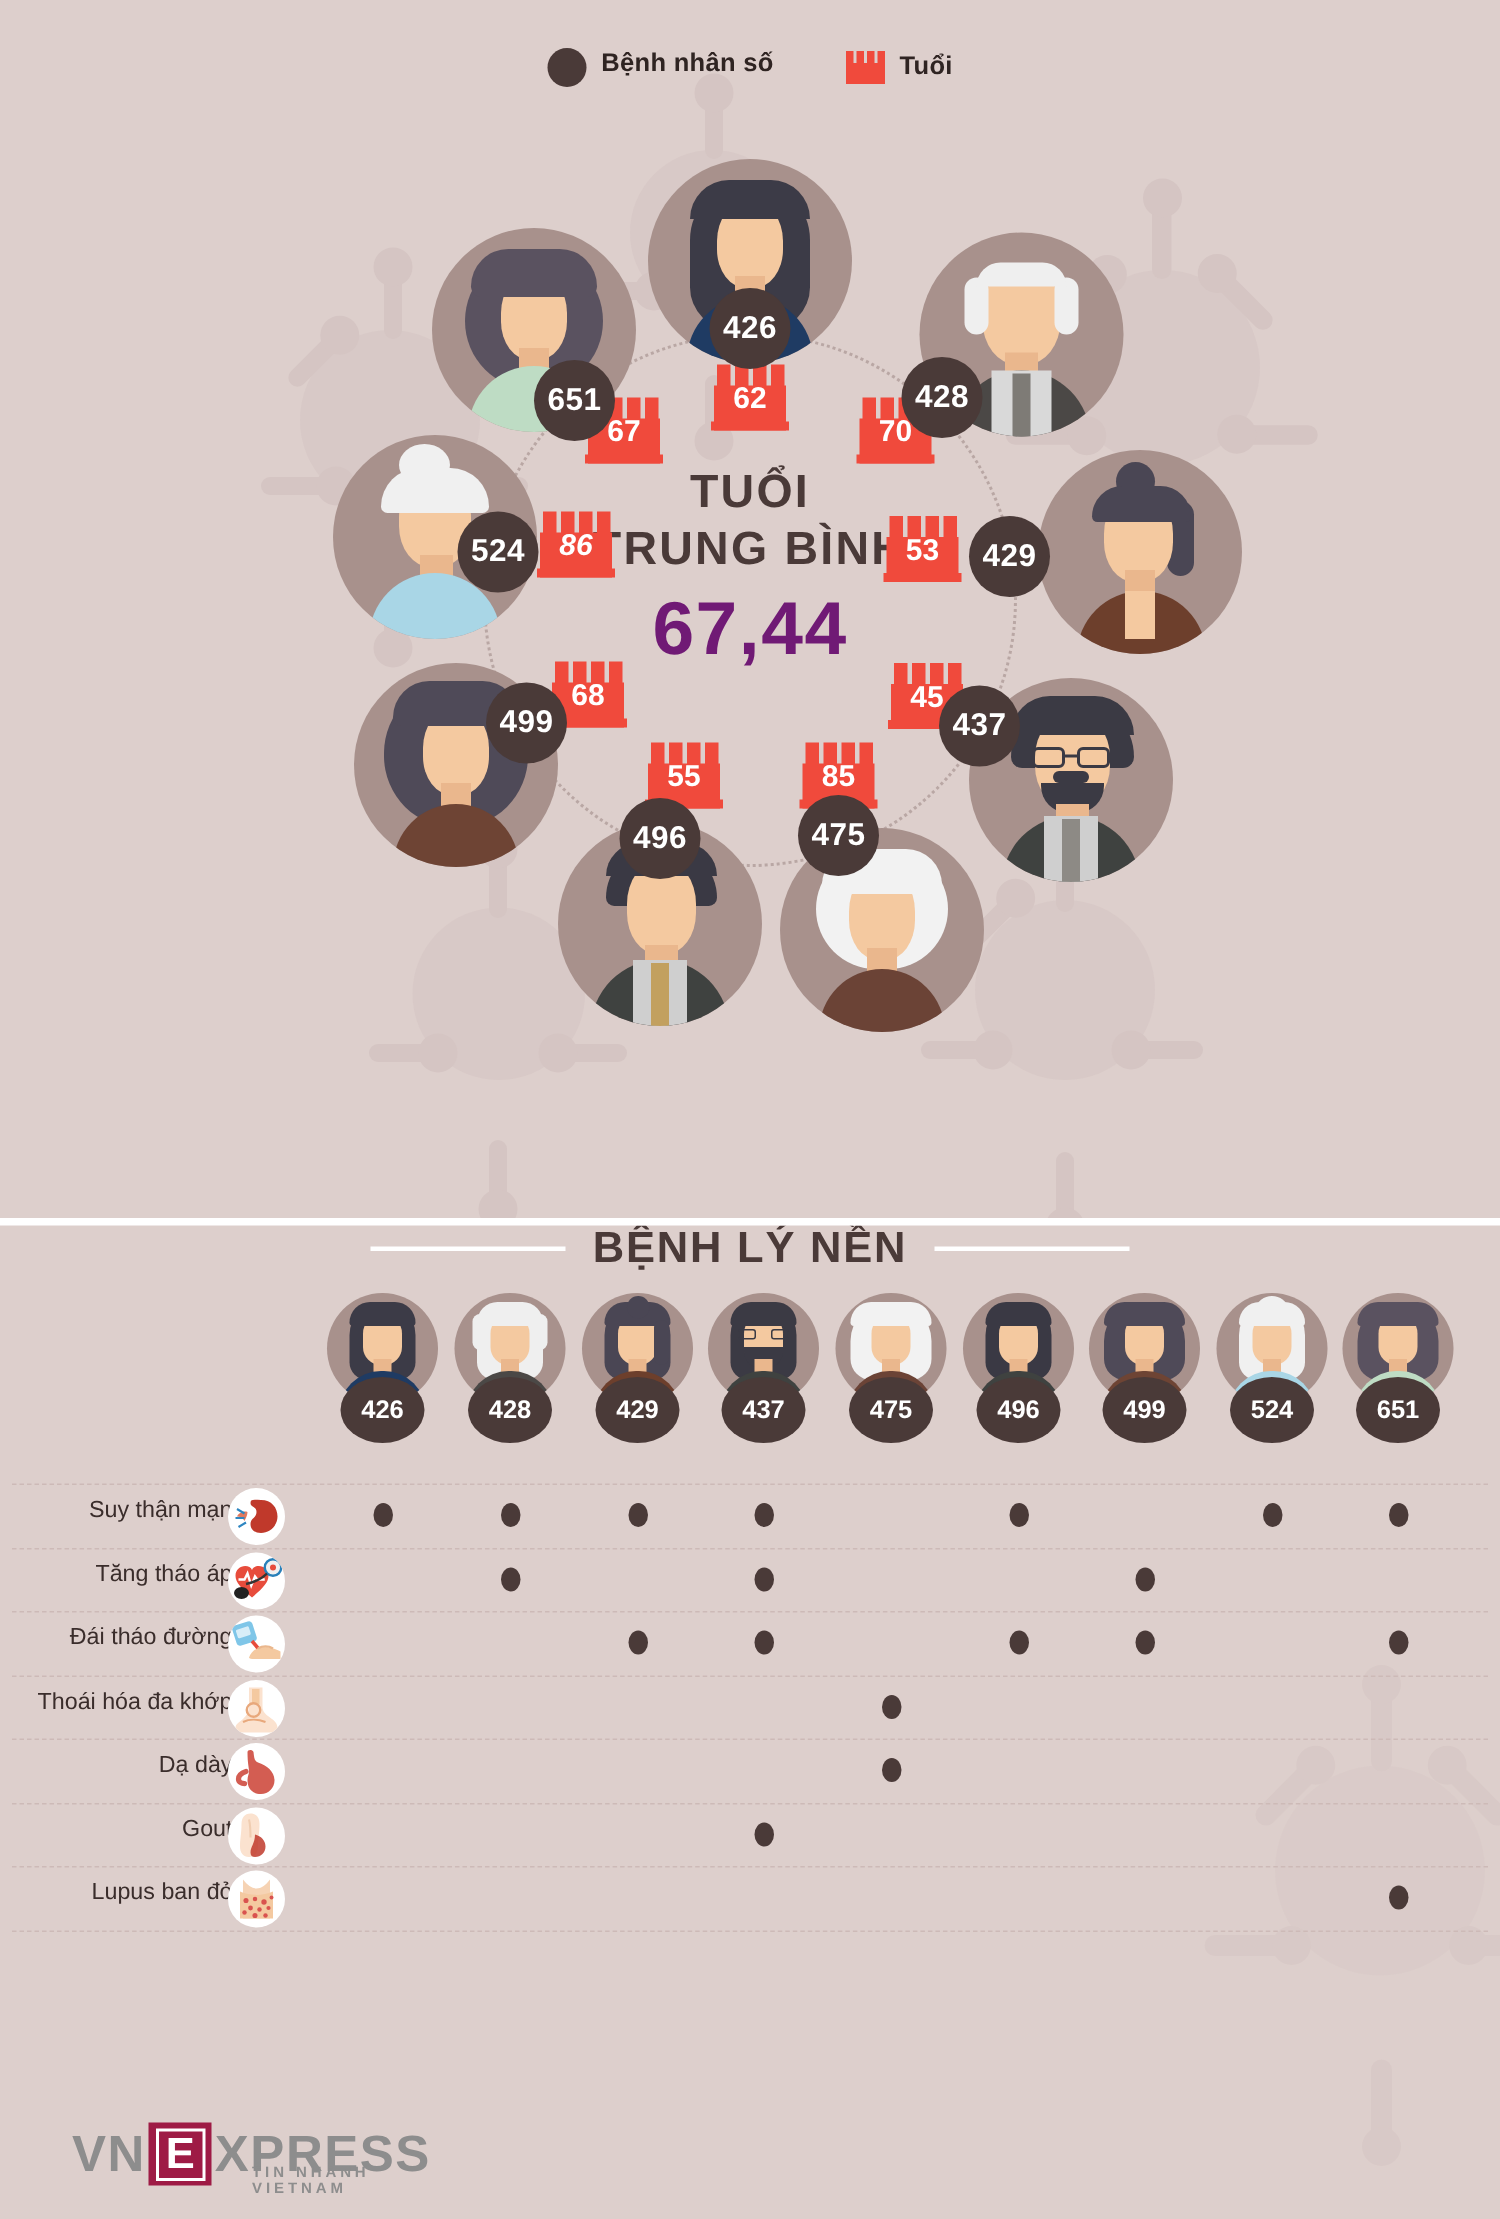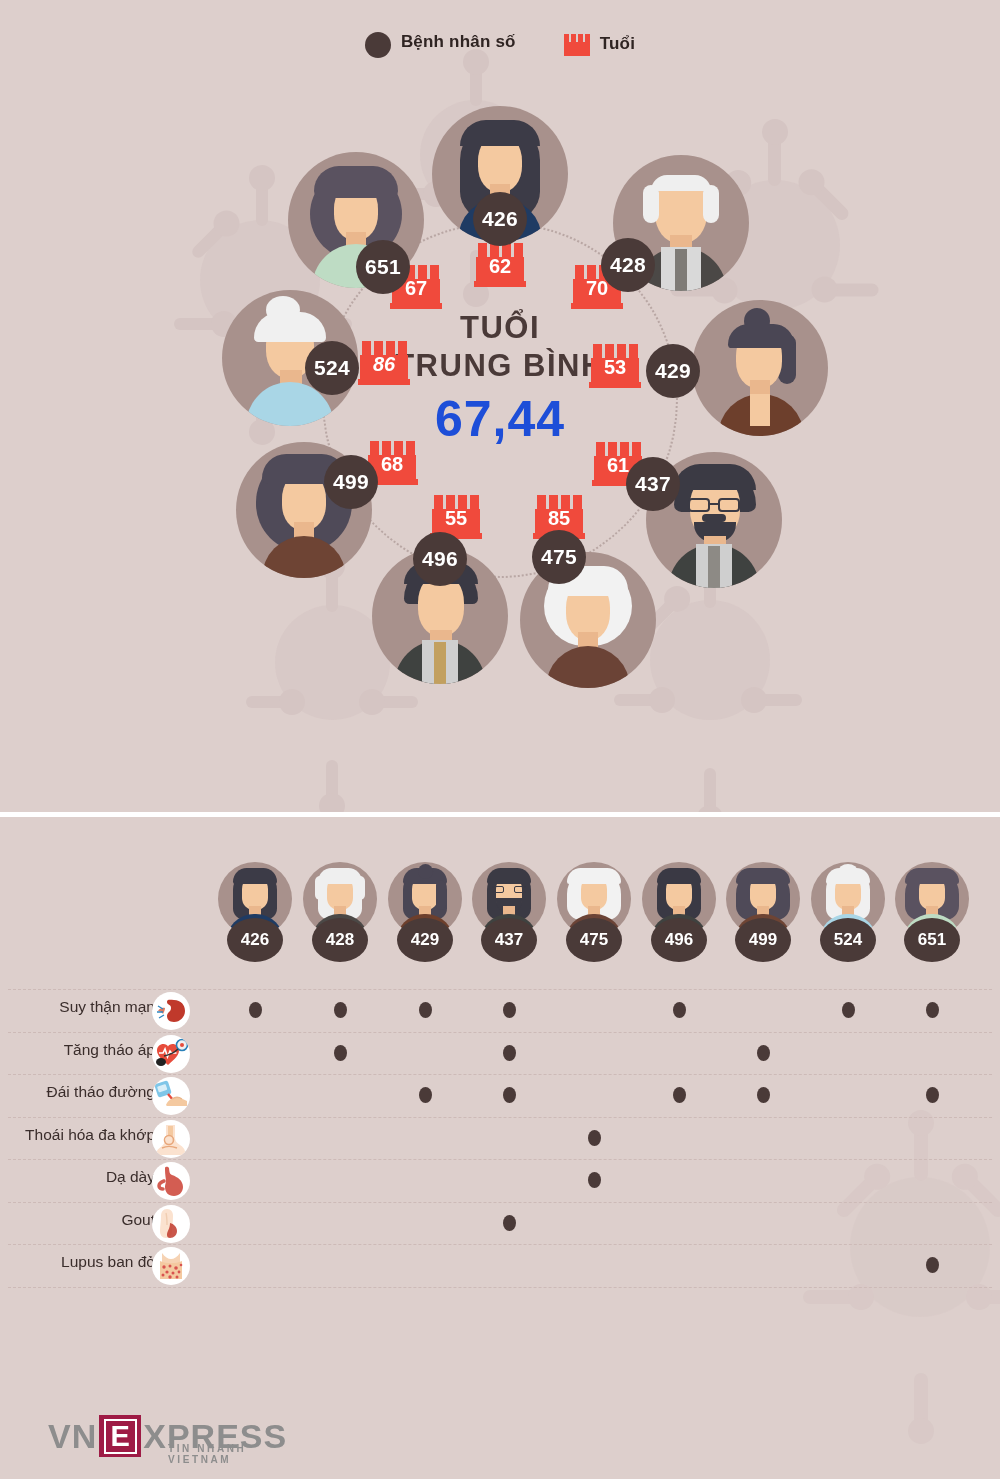--- a/index.html
+++ b/index.html
@@ -32,21 +32,21 @@
   .castle-mini { width:26px; height:22px; position:relative; }
   .castle-mini .base { position:absolute; left:0; bottom:0; width:26px; height:14px; background:#f04a3c; }
   .castle-mini .merl { position:absolute; top:0; width:5px; height:9px; background:#f04a3c; }
 
   
   #orbit { position:absolute; left:322px; top:222px; width:356px; height:356px;
            border:2px dotted #b9a7a4; border-radius:50%; }
   #center-label { position:absolute; left:330px; top:310px; width:340px; text-align:center; z-index:4; }
   #center-label .l1 { font-size:31px; font-weight:700; color:#4a3a38; letter-spacing:1.5px; }
   #center-label .l2 { font-size:31px; font-weight:700; color:#4a3a38; letter-spacing:1.5px; margin-top:2px; }
-  #center-label .l3 { font-size:50px; font-weight:700; color:#1d4ed8; margin-top:6px; letter-spacing:1px; }
+  #center-label .l3 { font-size:50px; font-weight:700; color:#701a75; margin-top:6px; letter-spacing:1px; }
 
   
   .person { position:absolute; width:136px; height:136px; border-radius:50%;
             background:#a8918c; overflow:hidden; z-index:3; }
 
   
   .av { position:absolute; inset:0; }
   .hair-back { position:absolute; border-radius:50% 50% 45% 45%; }
   .face { position:absolute; background:#f4c9a0; border-radius:46% 46% 44% 44%; }
   .neck { position:absolute; background:#eab78d; }
@@ -322,21 +322,21 @@
       </div>
     </div>
     <div class="badge" style="left:626px;top:457px;">437</div>
     <div class="castle" style="left:594px;top:442px;">
       <div class="m m1"></div>
         <div class="m m2"></div>
         <div class="m m3"></div>
         <div class="m m4"></div>
       <div class="base"></div>
         <div class="foot"></div>
-      <div class="txt">61</div>
+      <div class="txt">45</div>
     </div>
 
     <div class="person" style="left:372px;top:548px;">
       <div class="av">
         <div class="hair-back" style="left:32px;top:16px;width:74px;height:40px;background:#3a3944;border-radius:38px 38px 6px 6px;"></div>
         <div class="face" style="left:46px;top:26px;width:46px;height:62px;"></div>
         <div class="hair-front" style="left:32px;top:14px;width:74px;height:22px;background:#3a3944;border-radius:38px 38px 0 0;"></div>
         <div class="neck" style="left:58px;top:82px;width:22px;height:14px;"></div>
         <div class="body-sh" style="left:22px;top:92px;width:92px;height:52px;background:#3f4240;"></div>
         <div class="acc" style="left:50px;top:92px;width:36px;height:44px;background:#cfcfcf;"></div>
@@ -383,20 +383,25 @@
     <div style="position:absolute;left:790px;top:300px;width:260px;height:260px;opacity:.55;">
       <div class="virus" style="left:60px;top:60px;width:140px;height:140px;"></div>
       <div class="spike" style="left:124px;top:4px;width:14px;height:60px;"></div>
       <div class="spike" style="left:124px;top:196px;width:14px;height:60px;transform:rotate(180deg);"></div>
       <div class="spike" style="left:6px;top:120px;width:14px;height:60px;transform:rotate(90deg);"></div>
       <div class="spike" style="left:240px;top:120px;width:14px;height:60px;transform:rotate(-90deg);"></div>
       <div class="spike" style="left:42px;top:42px;width:14px;height:56px;transform:rotate(45deg);"></div>
       <div class="spike" style="left:206px;top:42px;width:14px;height:56px;transform:rotate(-45deg);"></div>
     </div>
 
+    <div id="section-title-wrap">
+      <div class="rule"></div>
+      <div id="section-title">BỆNH LÝ NỀN</div>
+      <div class="rule"></div>
+    </div>
 
     <div id="col-heads">
         <div class="colhead" style="left: 218px;">
           <div class="circ">
             <div style="position:absolute;left:15px;top:6px;width:44px;height:52px;background:#3c3b47;border-radius:26px 26px 14px 14px;"></div>
             <div style="position:absolute;left:24px;top:14px;width:26px;height:34px;background:#f4c9a0;border-radius:13px 13px 12px 12px;"></div>
             <div style="position:absolute;left:15px;top:6px;width:44px;height:16px;background:#3c3b47;border-radius:24px 24px 4px 4px;"></div>
             <div style="position:absolute;left:31px;top:44px;width:12px;height:10px;background:#eab78d;"></div>
             <div style="position:absolute;left:8px;top:52px;width:58px;height:30px;background:#1f3b63;border-radius:28px 28px 0 0;"></div>
           </div>

